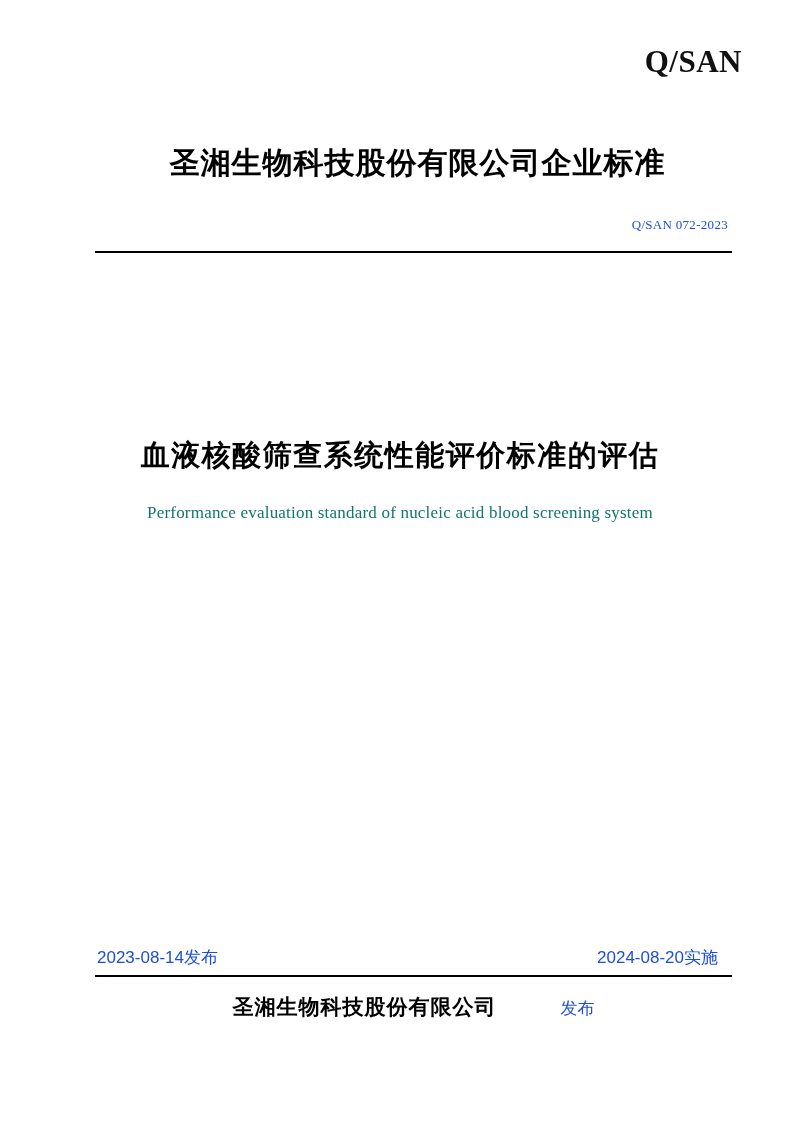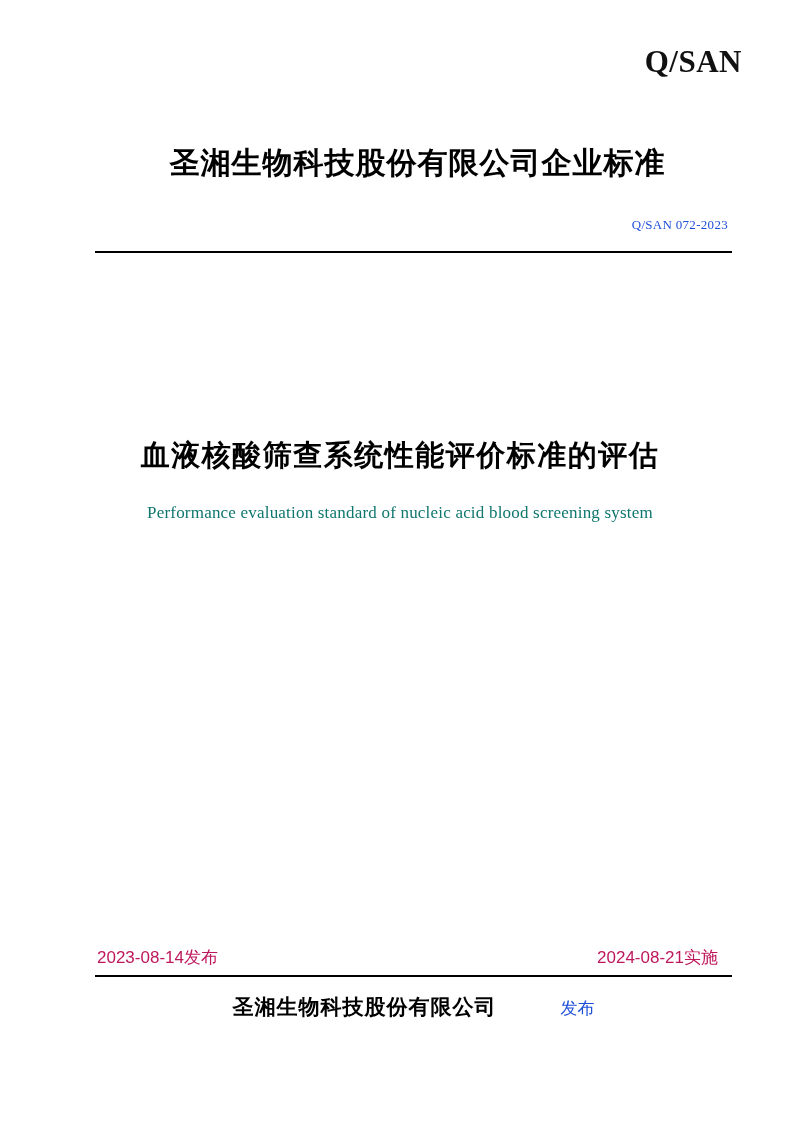--- a/index.html
+++ b/index.html
@@ -101,21 +101,21 @@
     left: 95px;
     right: 68px;
     bottom: 110px;
   }
   .footer-dates {
     display: flex;
     justify-content: space-between;
     align-items: flex-end;
     font-family: "Liberation Sans", "DejaVu Sans", sans-serif;
     font-size: 17px;
-    color: #be185d;
+    color: #1d4ed8;
     padding: 0 2px 6px 2px;
   }
   .footer-date-right {
     padding-right: 12px;
   }
   .rule-bottom {
     border-top: 2px solid #000000;
     height: 0;
     font-size: 0;
     line-height: 0;
@@ -156,21 +156,21 @@
   </div>
 
   <div class="title-block">
     <div class="doc-title-cn">血液核酸筛查系统性能评价标准的评估</div>
     <div class="doc-title-en">Performance evaluation standard of nucleic acid blood screening system</div>
   </div>
 
   <div class="footer-block">
     <div class="footer-dates">
       <span class="footer-date-left">2023-08-14发布</span>
-      <span class="footer-date-right">2024-08-21实施</span>
+      <span class="footer-date-right">2024-08-20实施</span>
     </div>
     <div class="rule-bottom"></div>
     <div class="footer-publisher">
       <span class="publisher-name">圣湘生物科技股份有限公司</span>
       <span class="publisher-action">发布</span>
     </div>
   </div>
 
 </div>
 

